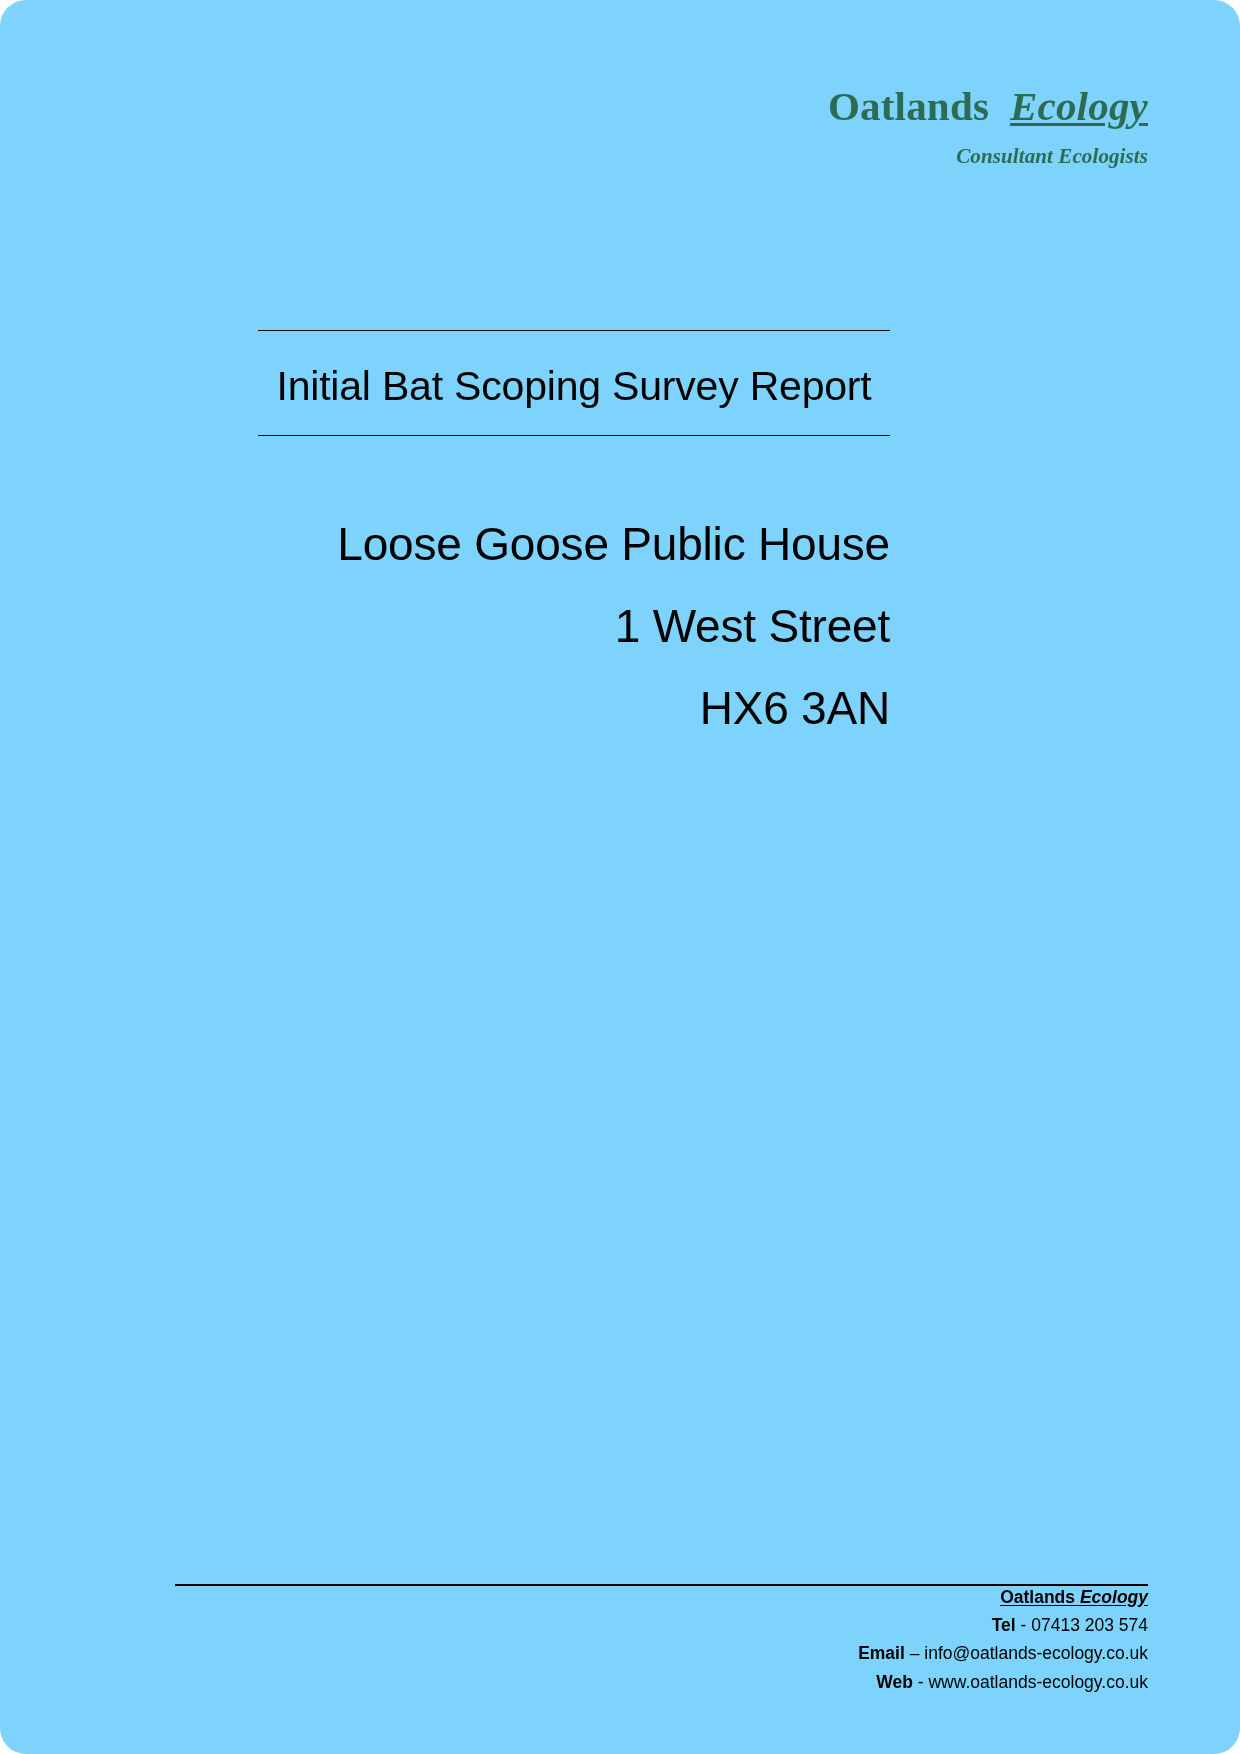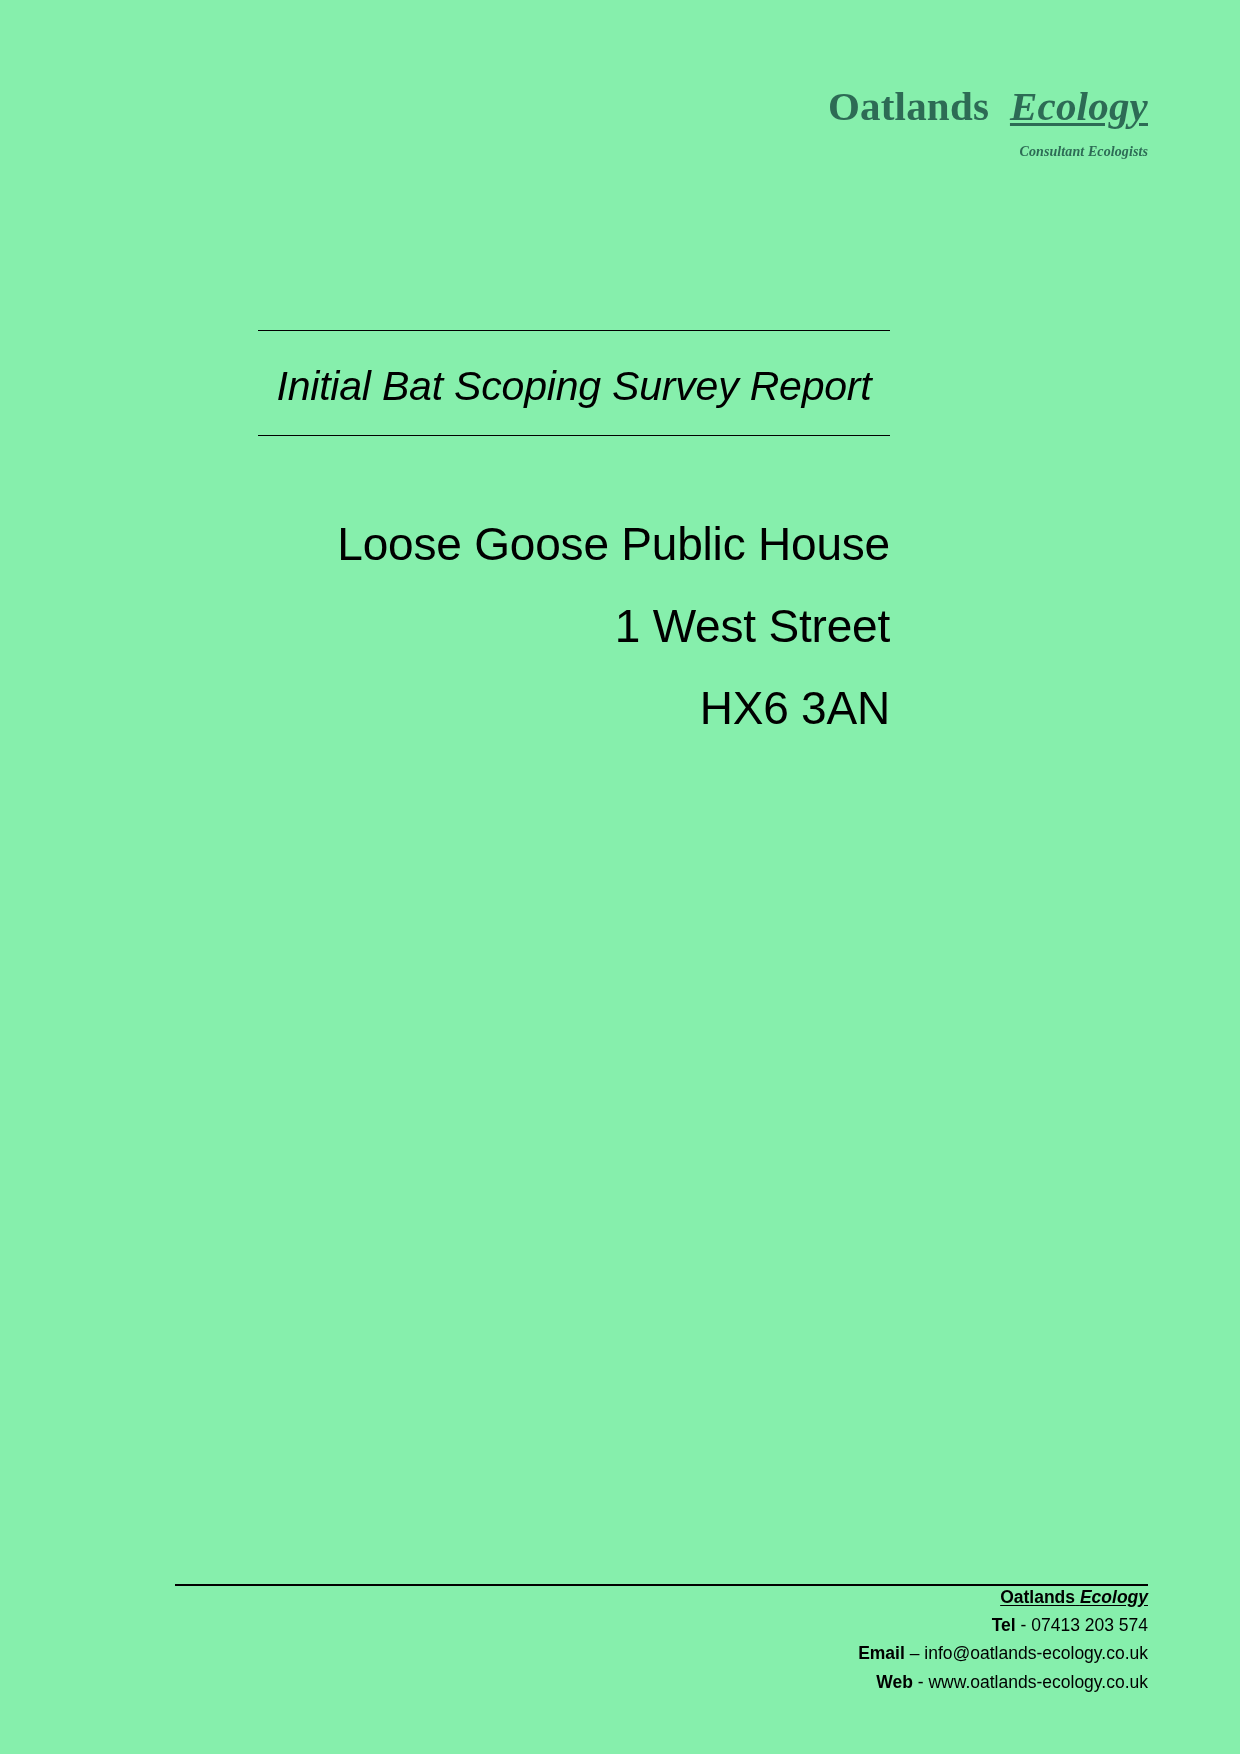--- a/index.html
+++ b/index.html
@@ -4,24 +4,25 @@
 <style>
   html, body {
     margin: 0;
     padding: 0;
     background: #ffffff;
   }
   .page {
     position: relative;
     width: 1240px;
     height: 1754px;
-    background: #86efac;
+    background: #7dd3fc;
     overflow: hidden;
     font-family: "Liberation Sans", sans-serif;
     color: #000000;
+    border-radius: 26px;
   }
 
   
   .letterhead {
     position: absolute;
     top: 82px;
     left: 0;
     right: 92px;
     text-align: right;
   }
@@ -38,21 +39,21 @@
     font-style: normal;
   }
   .brand .brand-second {
     font-style: italic;
     text-decoration: underline;
     text-underline-offset: 3px;
     text-decoration-thickness: 2.5px;
   }
   .brand-sub {
     font-family: "Liberation Serif", serif;
-    font-size: 14px;
+    font-size: 21px;
     font-weight: bold;
     font-style: italic;
     color: #2d6b55;
     margin-top: 14px;
     letter-spacing: 0.1px;
     white-space: nowrap;
     text-align: right;
   }
 
   
@@ -70,21 +71,20 @@
     width: 100%;
   }
   .doc-title {
     font-size: 41px;
     font-weight: normal;
     line-height: 1.0;
     margin: 0;
     padding: 35px 0 28px 0;
     letter-spacing: -0.2px;
     white-space: nowrap;
-    font-style: italic;
   }
 
   .site-block {
     position: absolute;
     top: 505px;
     left: 258px;
     width: 632px;
     text-align: center;
   }
   .site-line {

